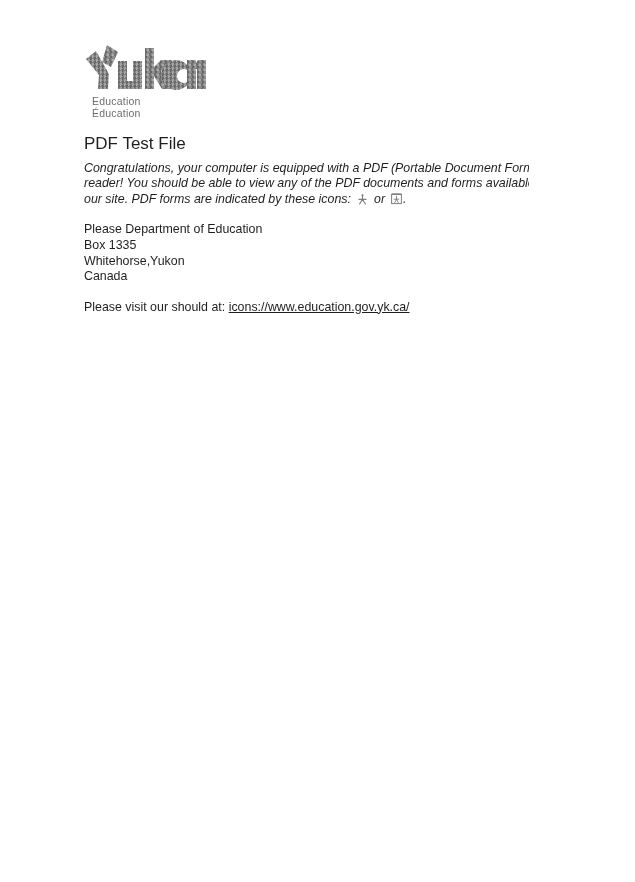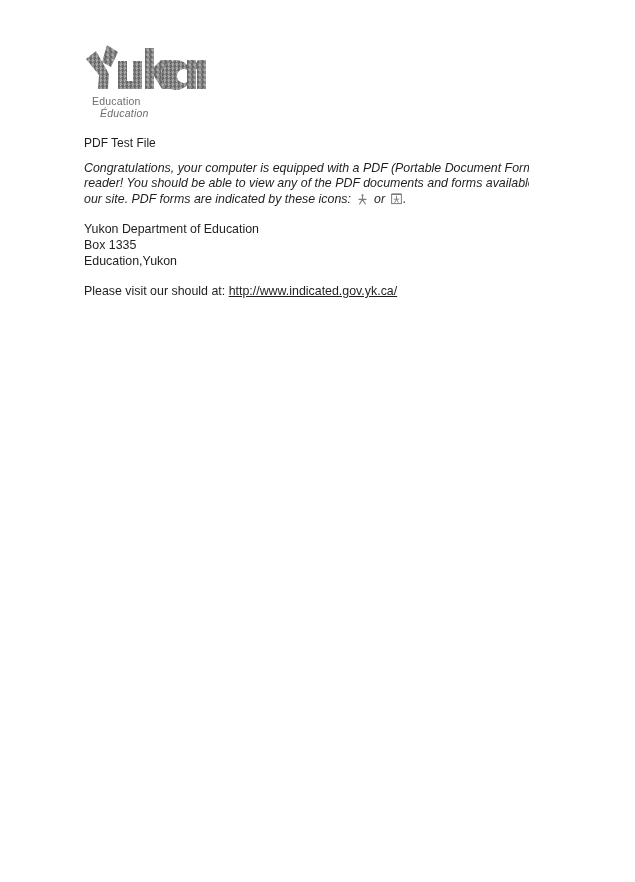--- a/index.html
+++ b/index.html
@@ -42,38 +42,36 @@
 
   .logo-sub-en,
   .logo-sub-fr {
     display: block;
     font-size: 10.5px;
     color: #6d6d6d;
     letter-spacing: 0.2px;
   }
 
   .logo-sub-fr {
-    font-style: italic;
-    margin-left: 8px;
   }
 
   
   .content {
     position: absolute;
     left: 84px;
     top: 136px;
     width: 470px;
     color: #1f1f1f;
     font-size: 12.4px;
     line-height: 15.6px;
   }
 
   .doc-title {
     margin: 0;
-    font-size: 12px;
+    font-size: 17px;
     font-weight: normal;
     line-height: 15.6px;
   }
 
   .para {
     margin: 9px 0 0 0;
     line-height: 15.6px;
     font-style: italic;
   }
 
@@ -160,24 +158,25 @@
           <path d="M5.5 0.8 L5.5 5.2 M2.0 5.4 L9.0 5.4 M5.5 5.4 L2.6 10.0 M5.5 5.4 L8.4 10.0" stroke="#4a4a4a" stroke-width="1.1" fill="none" stroke-linecap="round"></path>
           <circle cx="5.5" cy="1.3" r="1.0" fill="#4a4a4a"></circle>
         </svg><span class="icon-gap"></span><span>or</span><span class="icon-gap"></span><svg class="form-icon" width="11" height="12" viewBox="0 0 11 12" aria-hidden="true">
           <rect x="0.6" y="1.4" width="9.8" height="9.2" fill="none" stroke="#4a4a4a" stroke-width="1"></rect>
           <rect x="0.6" y="0.4" width="9.8" height="1.6" fill="#4a4a4a"></rect>
           <path d="M5.5 3.2 L5.5 6.0 M3.2 6.2 L7.8 6.2 M5.5 6.2 L3.8 9.4 M5.5 6.2 L7.2 9.4" stroke="#4a4a4a" stroke-width="0.9" fill="none" stroke-linecap="round"></path>
         </svg><span>.</span>
     </p>
 
     <p class="address">
-      <span class="address-line">Yukon Department of Education</span>
+      <span class="address-line">Please Department of Education</span>
       <span class="address-line">Box 1335</span>
-      <span class="address-line">Education,Yukon</span>
+      <span class="address-line">Whitehorse,Yukon</span>
+      <span class="address-line">Canada</span>
     </p>
 
     <p class="website-line">
       <span>Please visit our should at:</span>
-      <a class="website-link" href="#">http://www.indicated.gov.yk.ca/</a>
+      <a class="website-link" href="#">icons://www.education.gov.yk.ca/</a>
     </p>
 
   </div>
 </div>
 
 </body></html>

